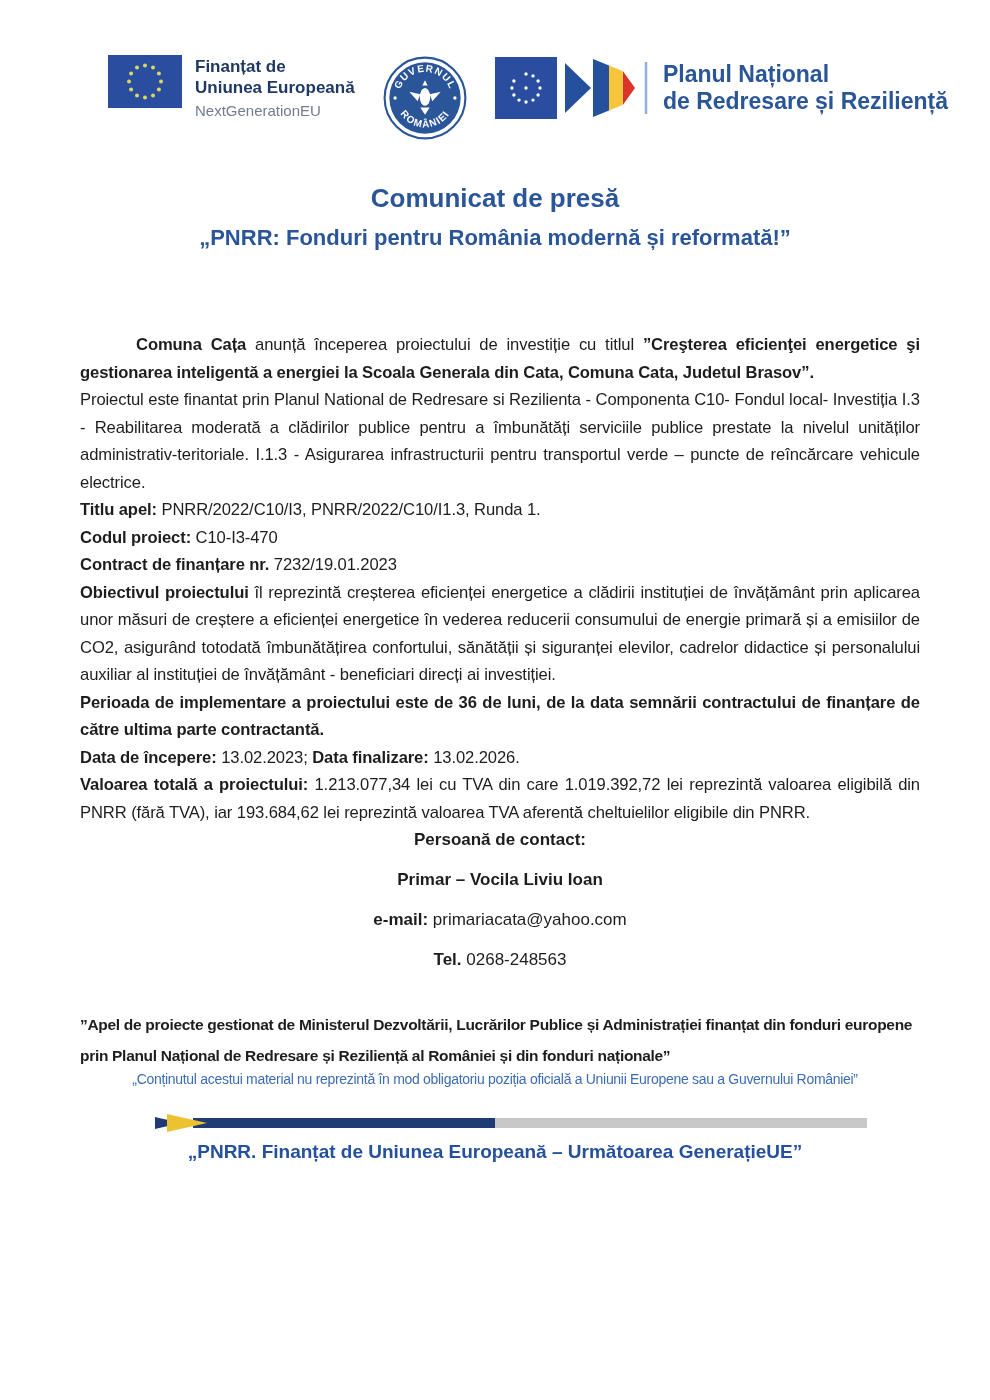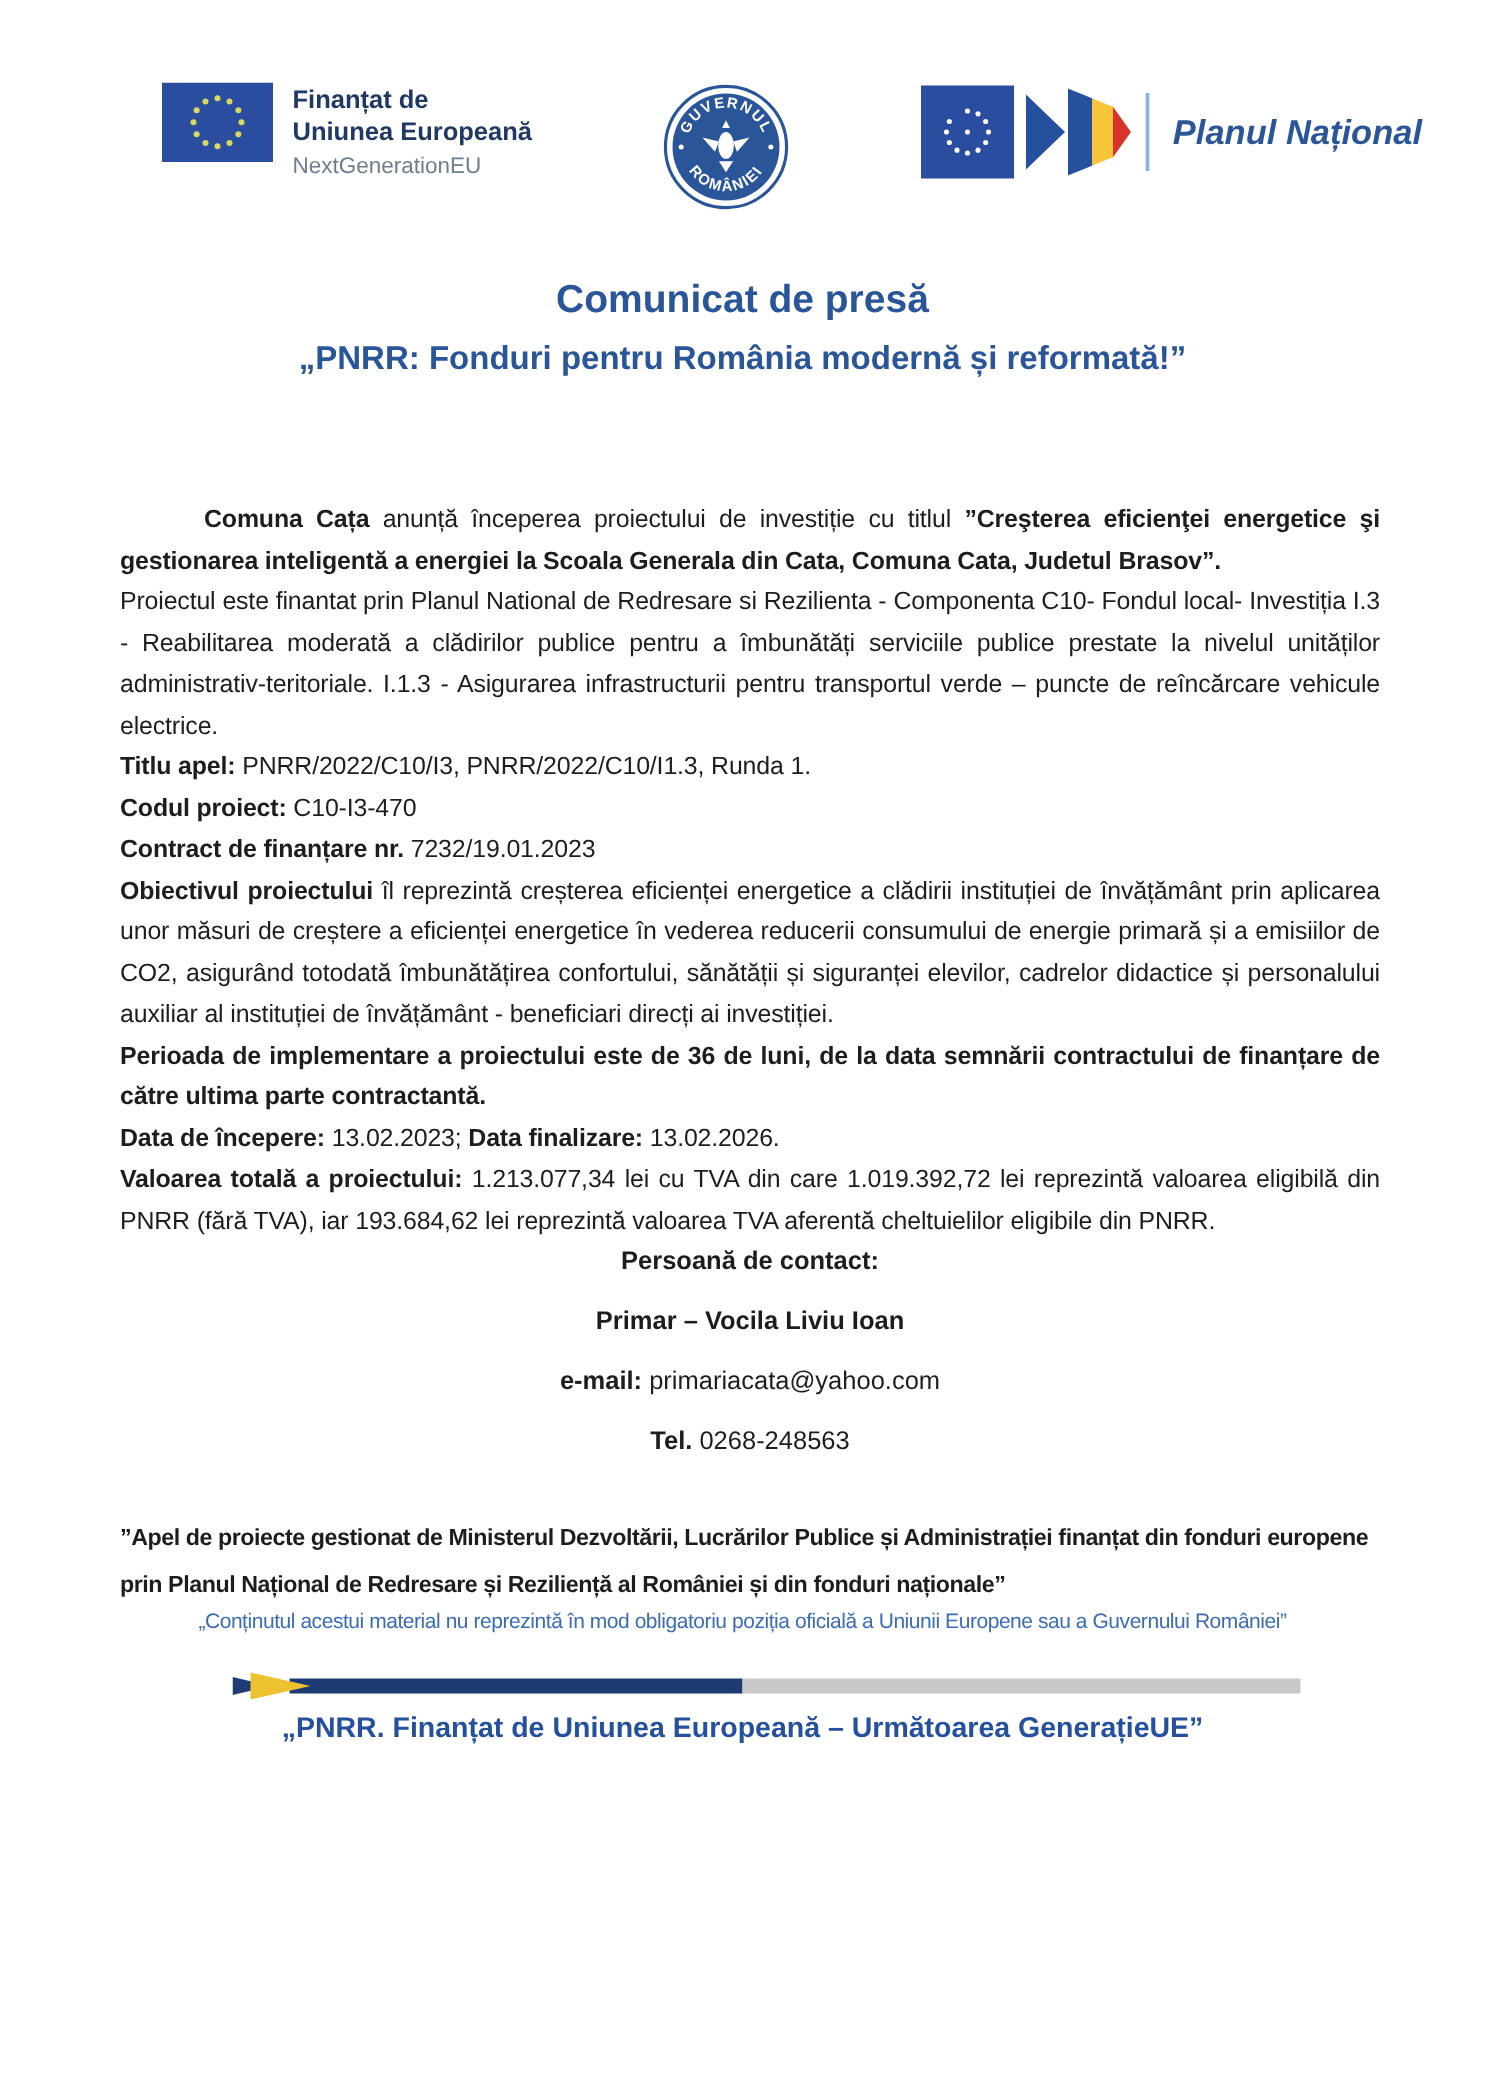--- a/index.html
+++ b/index.html
@@ -20,21 +20,21 @@
   .eu-logo{display:flex;align-items:flex-start;}
   .eu-logo svg{flex:0 0 auto;}
   .eu-text{margin-left:13px;padding-top:1px;}
   .eu-line{font-size:17px;font-weight:bold;color:var(--eu-text-navy);line-height:21px;}
   .eu-sub{font-size:15px;color:var(--eu-sub-gray);line-height:21px;margin-top:2px;}
   .seal-wrap{padding-top:0px;}
   .seal-text{font-size:9.5px;font-weight:bold;letter-spacing:1.1px;fill:#fff;
              font-family:"Liberation Sans",sans-serif;}
   .pnrr-logo{display:flex;align-items:center;}
   .pnrr-text{margin-left:10px;}
-  .pnrr-line{font-size:23px;font-weight:bold;color:var(--title-blue);line-height:27px;font-style:italic;}
+  .pnrr-line{font-size:23px;font-weight:bold;color:var(--title-blue);line-height:27px;}
 
   
   .f-white{fill:#fff;} .f-eublue{fill:var(--eu-flag-blue);} .f-star{fill:var(--star-yellow);}
   .f-sealblue{fill:var(--seal-blue);} .s-sealblue{stroke:var(--seal-blue);fill:none;}
   .f-navy{fill:var(--bar-navy);} .f-yellow{fill:var(--bar-yellow);} .f-gray{fill:var(--bar-gray);}
   .f-tblue{fill:var(--tricolor-blue);} .f-tyellow{fill:var(--tricolor-yellow);} .f-tred{fill:var(--tricolor-red);}
   .s-div{stroke:#8fb0d8;stroke-width:2.5;}
 
   
   .title{margin-top:38px;text-align:center;font-size:26px;font-weight:bold;color:var(--title-blue);}
@@ -142,20 +142,21 @@
         <polygon points="70,8 96,33 70,58" class="f-tblue"></polygon>
         <g>
           <polygon points="98,4 114,10.5 114,55.5 98,62" class="f-tblue"></polygon>
           <polygon points="114,10.5 128,16.2 128,49.8 114,55.5" class="f-tyellow"></polygon>
           <polygon points="128,16.2 140,33 128,49.8" class="f-tred"></polygon>
         </g>
         <line x1="151" y1="7" x2="151" y2="59" class="s-div"></line>
       </svg>
       <div class="pnrr-text">
         <div class="pnrr-line">Planul Național</div>
+        <div class="pnrr-line">de Redresare și Reziliență</div>
       </div>
     </div>
   </header>
 
   <h1 class="title">Comunicat de presă</h1>
   <h2 class="subtitle">„PNRR: Fonduri pentru România modernă și reformată!”</h2>
 
   <main class="content">
 
     <div class="body-block">

